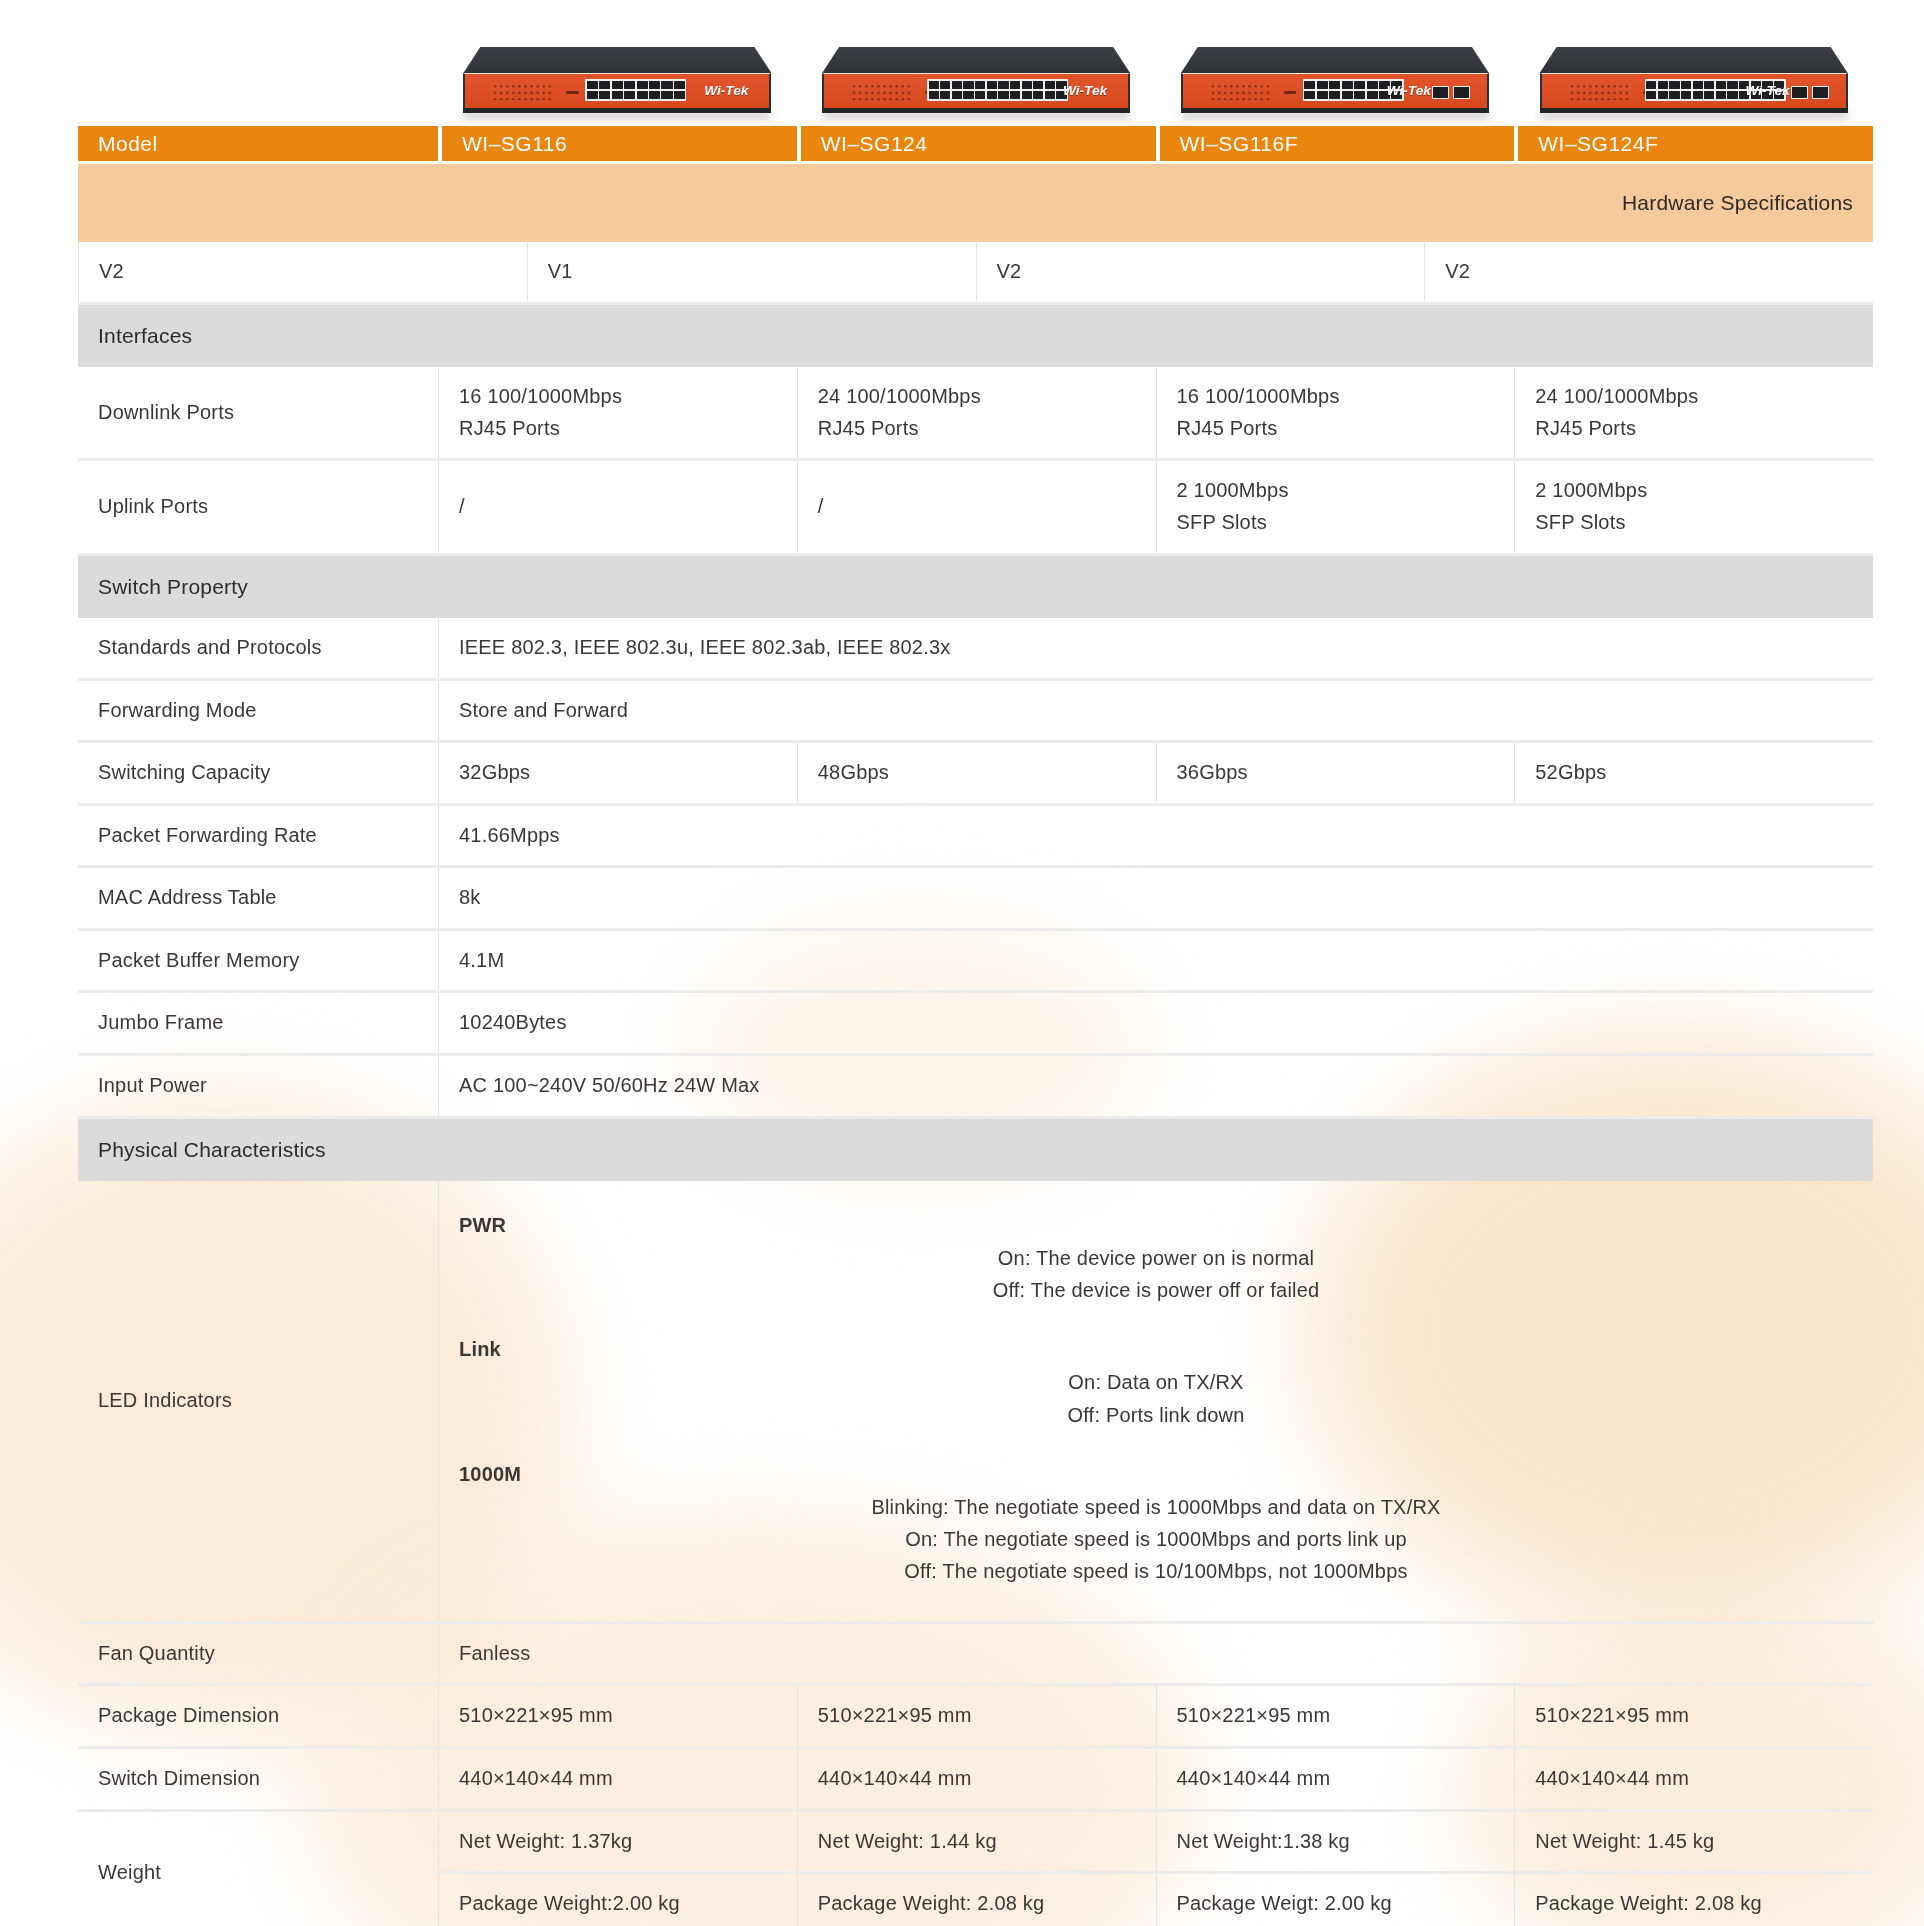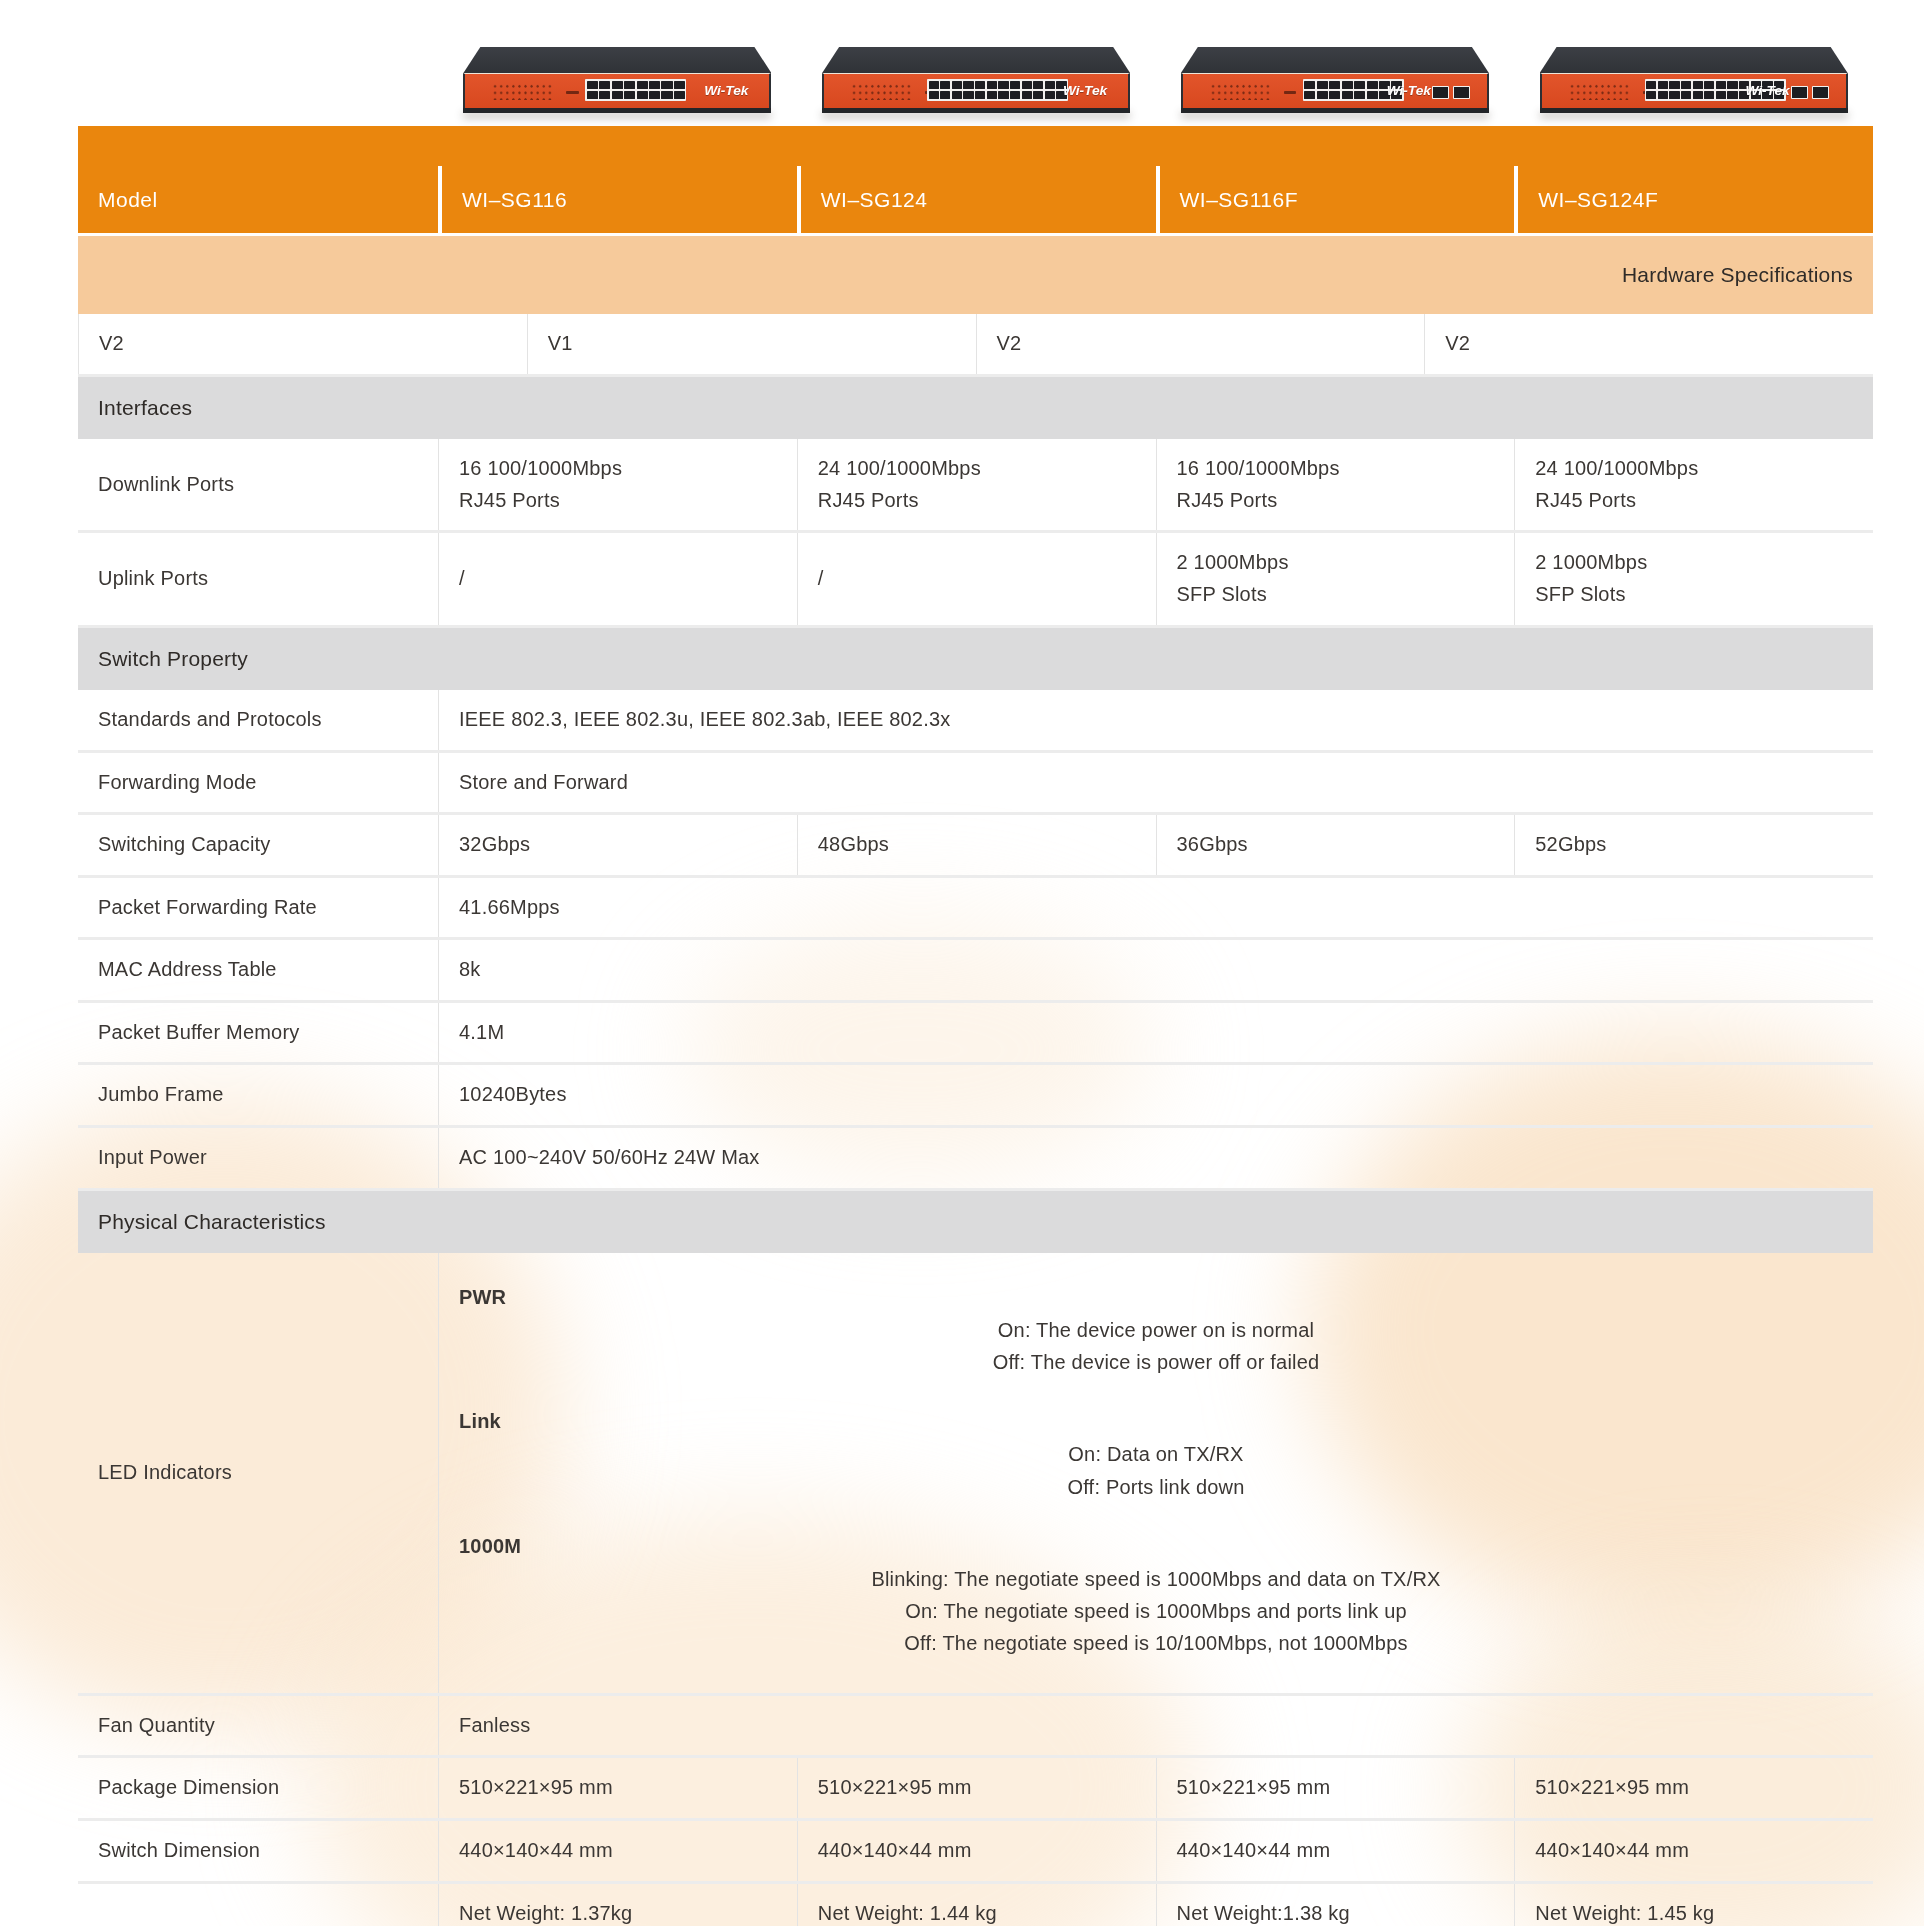--- a/index.html
+++ b/index.html
@@ -88,21 +88,21 @@
   .t-row.section-orange{background:#f6ca9b;border-bottom:none;}
   .t-row.section-gray{background:#dbdbdc;border-bottom:none;}
   .cell{
     box-sizing:border-box;
     padding:14px 20px;
     display:flex;flex-direction:column;justify-content:center;
     font-size:20px;line-height:1.58;letter-spacing:0.2px;
     white-space:pre-line;
   }
   .header-row .cell{
-    color:#ffffff;font-size:21px;padding:17px 20px;letter-spacing:0.5px;margin-top:40px;
+    color:#ffffff;font-size:21px;padding:1px 20px;letter-spacing:0.5px;
   }
   .header-row .value-cell{border-left:4.2px solid #ffffff;}
   .label-cell{flex:0 0 360px;width:360px;}
   .value-cell{flex:1 1 0;border-left:1.4px solid #e3e3e3;}
   .value-cell.span4{flex:4 4 0;}
   .section-cell{flex:1 1 100%;font-size:21px;color:#2f2b28;}
   .section-orange .section-cell{padding:22.6px 20px;text-align:right;}
   .section-gray .section-cell{padding:14.6px 20px;}
   
   .led-cell{flex:4 4 0;border-left:1.4px solid #e3e3e3;box-sizing:border-box;padding:33px 20px;font-size:20px;letter-spacing:0.2px;}

